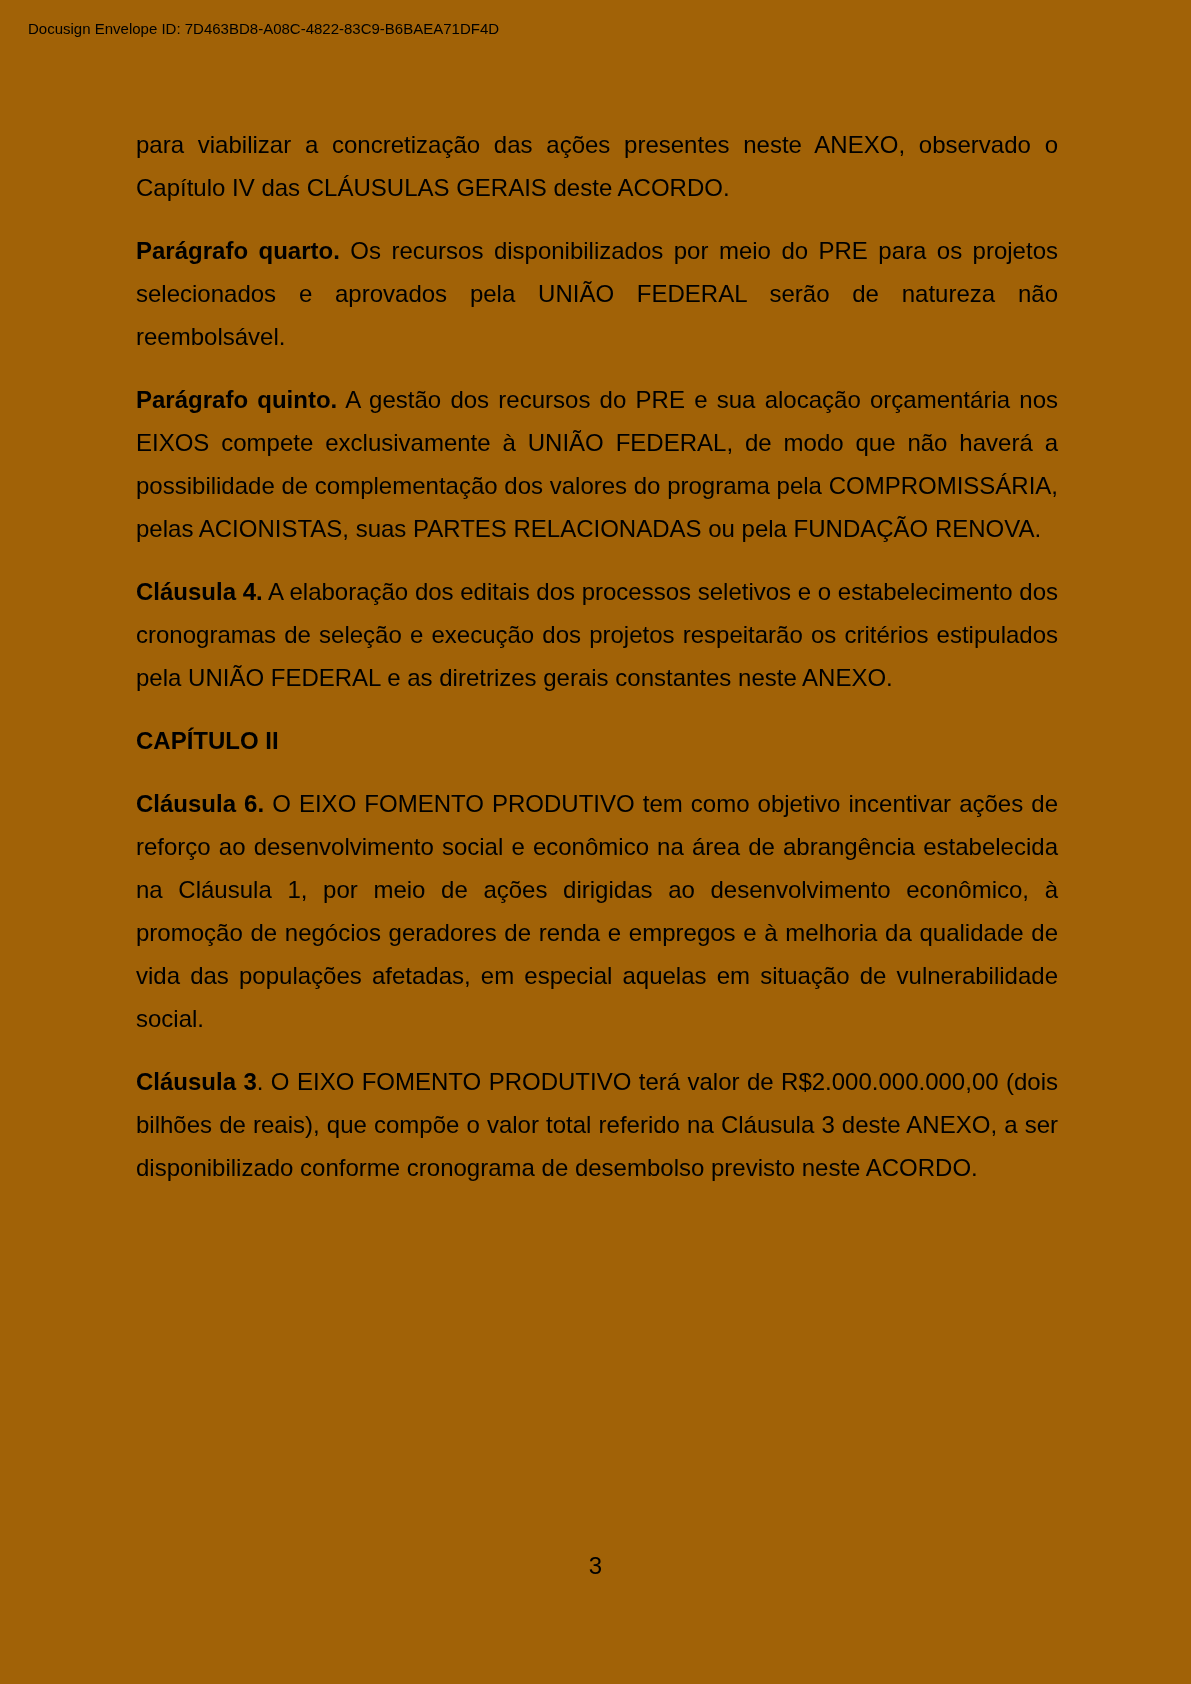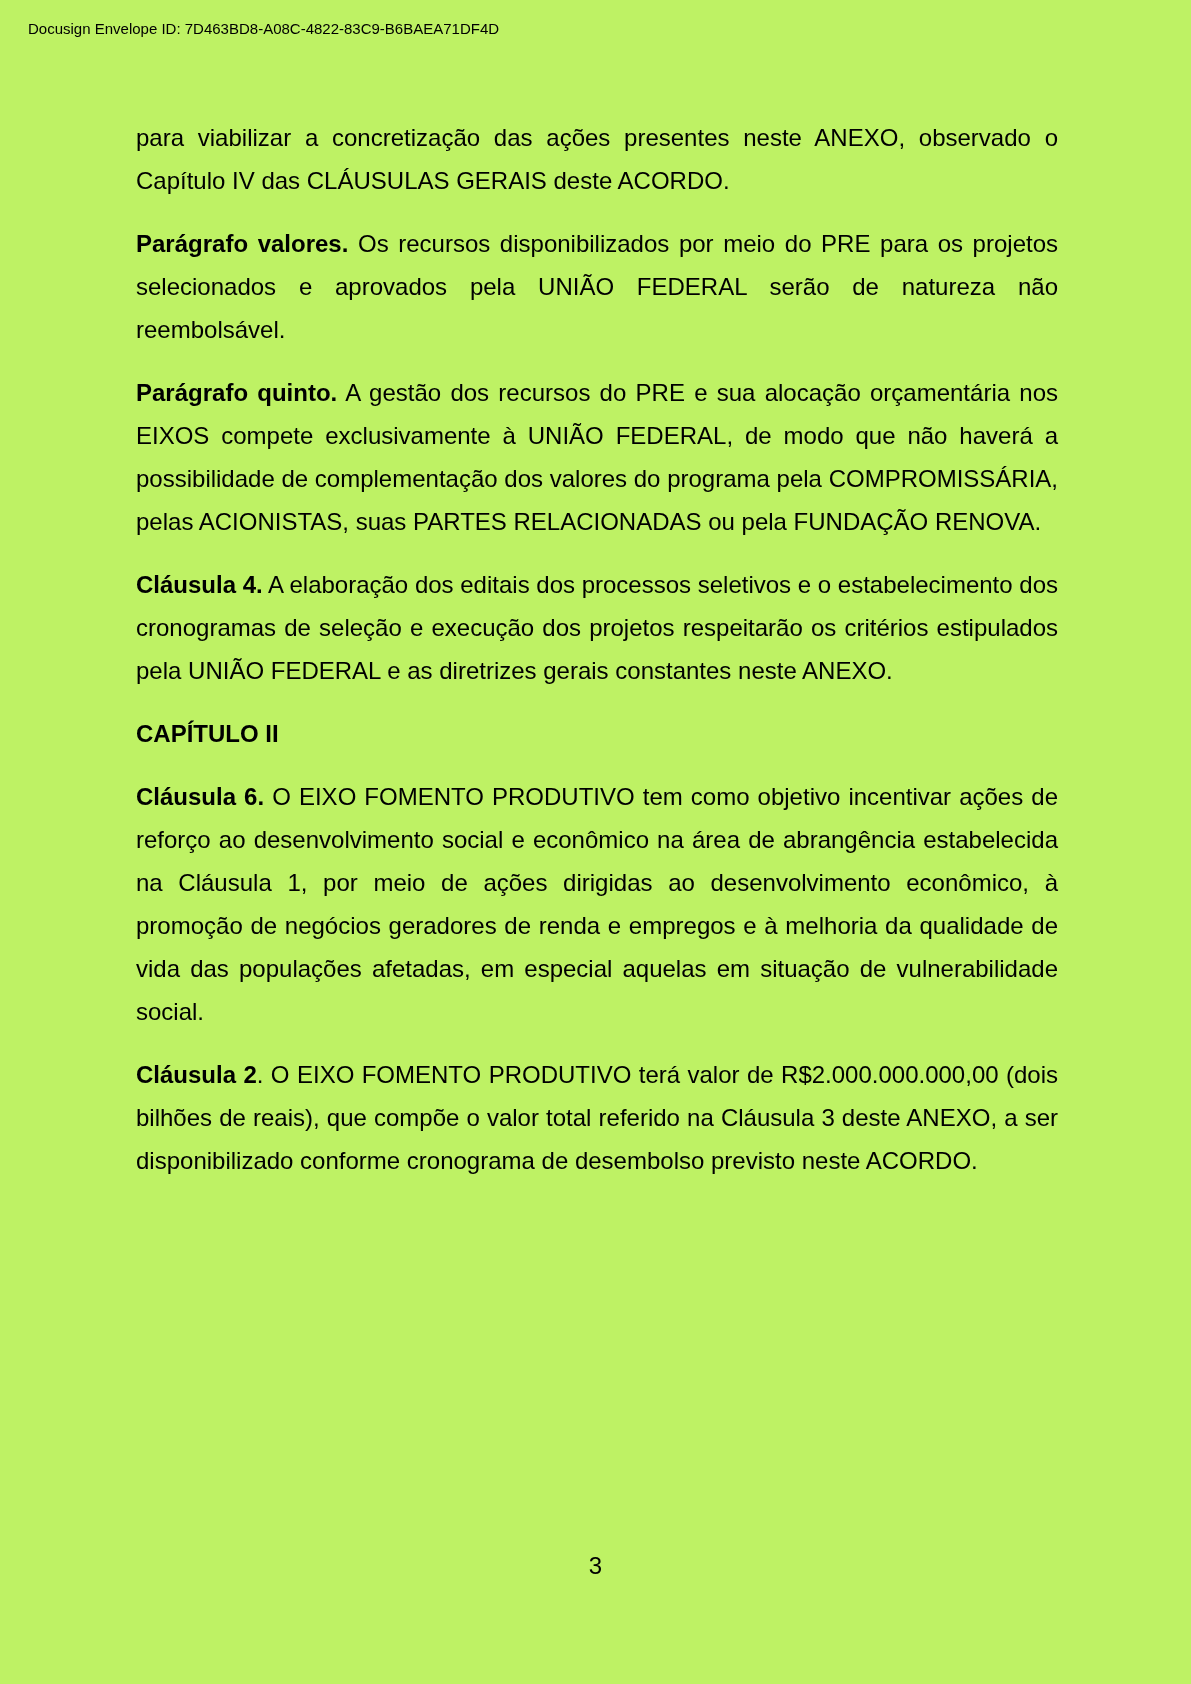--- a/index.html
+++ b/index.html
@@ -1,38 +1,38 @@
 <!DOCTYPE html>
 <html><head>
 <meta charset="utf-8">
 <style>
   * { margin: 0; padding: 0; box-sizing: border-box; }
   html, body { background: #ffffff; }
   .page {
     position: relative;
     width: 1191px;
     height: 1684px;
-    background: #bef264;
+    background: #a16207;
     color: #000000;
     font-family: "Liberation Sans", sans-serif;
     overflow: hidden;
   }
   .envelope-id {
     position: absolute;
     left: 28px;
     top: 20px;
     font-size: 15px;
     line-height: 18px;
     color: #000000;
     white-space: nowrap;
   }
   .doc-body {
     position: absolute;
     left: 136px;
-    top: 116px;
+    top: 123px;
     width: 922px;
     font-size: 24px;
     line-height: 43px;
   }
   .para {
     text-align: justify;
     margin-bottom: 20px;
   }
   .para .lead { font-weight: bold; }
   .heading {
@@ -53,31 +53,31 @@
 <body>
 
 <div class="page">
 
   <div class="envelope-id">Docusign Envelope ID: 7D463BD8-A08C-4822-83C9-B6BAEA71DF4D</div>
 
   <div class="doc-body">
 
     <p class="para"><b class="lead"></b><span>para viabilizar a concretização das ações presentes neste ANEXO, observado o Capítulo IV das CLÁUSULAS GERAIS deste ACORDO.</span></p>
 
-    <p class="para"><b class="lead">Parágrafo valores.</b><span> Os recursos disponibilizados por meio do PRE para os projetos selecionados e aprovados pela UNIÃO FEDERAL serão de natureza não reembolsável.</span></p>
+    <p class="para"><b class="lead">Parágrafo quarto.</b><span> Os recursos disponibilizados por meio do PRE para os projetos selecionados e aprovados pela UNIÃO FEDERAL serão de natureza não reembolsável.</span></p>
 
     <p class="para"><b class="lead">Parágrafo quinto.</b><span> A gestão dos recursos do PRE e sua alocação orçamentária nos EIXOS compete exclusivamente à UNIÃO FEDERAL, de modo que não haverá a possibilidade de complementação dos valores do programa pela COMPROMISSÁRIA, pelas ACIONISTAS, suas PARTES RELACIONADAS ou pela FUNDAÇÃO RENOVA.</span></p>
 
 
     <p class="para"><b class="lead">Cláusula 4.</b><span> A elaboração dos editais dos processos seletivos e o estabelecimento dos cronogramas de seleção e execução dos projetos respeitarão os critérios estipulados pela UNIÃO FEDERAL e as diretrizes gerais constantes neste ANEXO.</span></p>
 
     <p class="heading">CAPÍTULO II</p>
 
 
     <p class="para"><b class="lead">Cláusula 6.</b><span>  O EIXO FOMENTO PRODUTIVO tem como objetivo incentivar ações de reforço ao desenvolvimento social e econômico na área de abrangência estabelecida na Cláusula 1, por meio de ações dirigidas ao desenvolvimento econômico, à promoção de negócios geradores de renda e empregos e à melhoria da qualidade de vida das populações afetadas, em especial aquelas em situação de vulnerabilidade social.</span></p>
 
-    <p class="para"><b class="lead">Cláusula 2</b><span>. O EIXO FOMENTO PRODUTIVO terá valor de R$2.000.000.000,00 (dois bilhões de reais), que compõe o valor total referido na Cláusula 3 deste ANEXO, a ser disponibilizado conforme cronograma de desembolso previsto neste ACORDO.</span></p>
+    <p class="para"><b class="lead">Cláusula 3</b><span>. O EIXO FOMENTO PRODUTIVO terá valor de R$2.000.000.000,00 (dois bilhões de reais), que compõe o valor total referido na Cláusula 3 deste ANEXO, a ser disponibilizado conforme cronograma de desembolso previsto neste ACORDO.</span></p>
 
   </div>
 
   <div class="page-footer">3</div>
 
 </div>
 
 </body></html>

